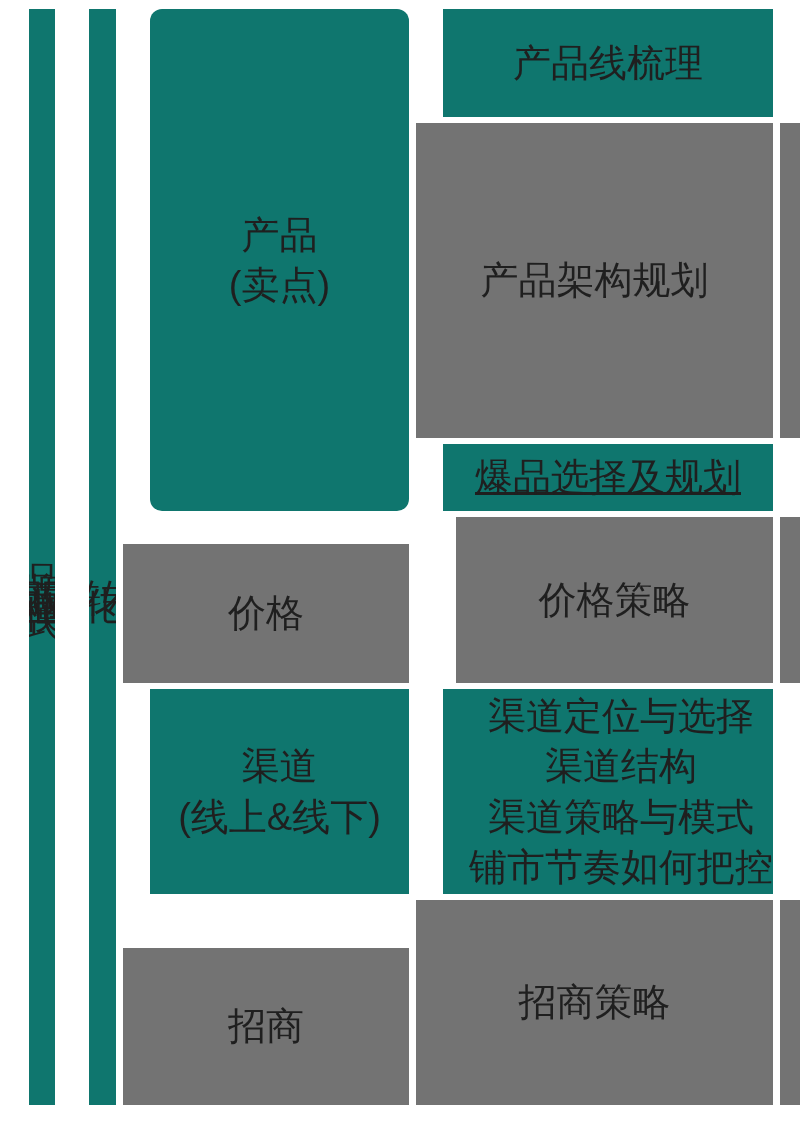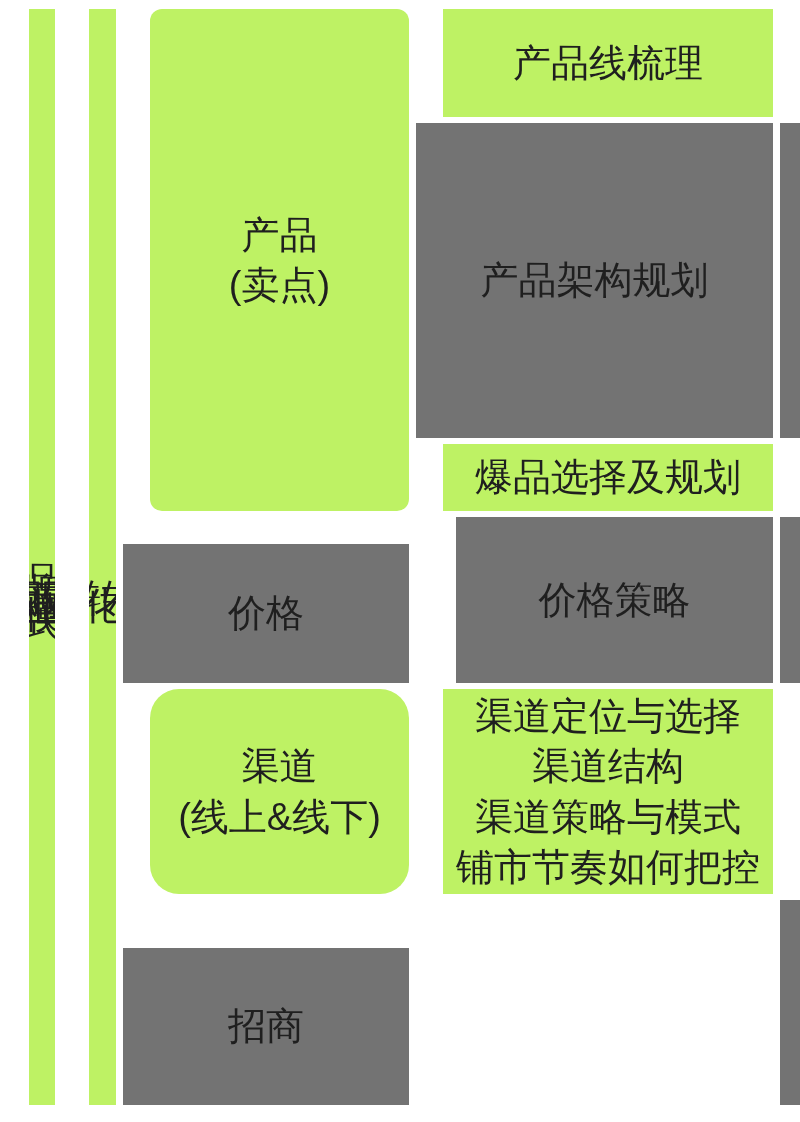--- a/index.html
+++ b/index.html
@@ -19,40 +19,40 @@
     column-gap:7px;row-gap:6px;
   }
   .cell{
     display:flex;align-items:center;justify-content:center;
     text-align:center;
     font-size:38px;
     line-height:1.32;
     white-space:pre-line;
     overflow:hidden;
   }
-  .blue{background:#bef264;margin-left:27px;}
+  .blue{background:#0f766e;margin-left:27px;}
   .light{background:#737373;}
   .vtext{
     writing-mode:vertical-rl;
     text-orientation:upright;
     letter-spacing:8px;
     line-height:1;
   }
   
   .a-lv1{grid-area:1/1/7/2;}
   .a-lv2{grid-area:1/2/7/3;}
   .a-cat0{grid-area:1/3/4/4;border-radius:12px;}
   .a-cat1{grid-area:4/3/5/4;margin-top:27px;}
-  .a-cat2{grid-area:5/3/6/4;border-radius:29px;}
+  .a-cat2{grid-area:5/3/6/4;}
   .a-cat3{grid-area:6/3/7/4;margin-top:48px;}
   .a-i00{grid-area:1/4/2/5;}
   .a-i01{grid-area:2/4/3/5;}
-  .a-i02{grid-area:3/4/4/5;}
+  .a-i02{grid-area:3/4/4/5;text-decoration:underline;}
   .a-i10{grid-area:4/4/5/5;margin-left:40px;}
-  .a-i20{grid-area:5/4/6/5;}
+  .a-i20{grid-area:5/4/6/5;justify-content:flex-end;}
   .a-i30{grid-area:6/4/7/5;}
   .a-s1{grid-area:1/5/2/6;}
   .a-s2{grid-area:2/5/3/6;}
   .a-s3{grid-area:3/5/4/6;}
   .a-s4{grid-area:4/5/5/6;}
   .a-s5{grid-area:5/5/6/6;}
   .a-s6{grid-area:6/5/7/6;}
 </style>
 </head>
 <body>
@@ -94,20 +94,23 @@
     </div>
     <div class="cell light a-i10">
       <span>价格策略</span>
     </div>
     <div class="cell blue a-i20">
       <span>渠道定位与选择
 渠道结构
 渠道策略与模式
 铺市节奏如何把控</span>
     </div>
+    <div class="cell light a-i30">
+      <span>招商策略</span>
+    </div>
 
     <div class="cell blue a-s1"></div>
     <div class="cell light a-s2"></div>
     <div class="cell blue a-s3"></div>
     <div class="cell light a-s4"></div>
     <div class="cell blue a-s5"></div>
     <div class="cell light a-s6"></div>
 
   </div>
 </div>

